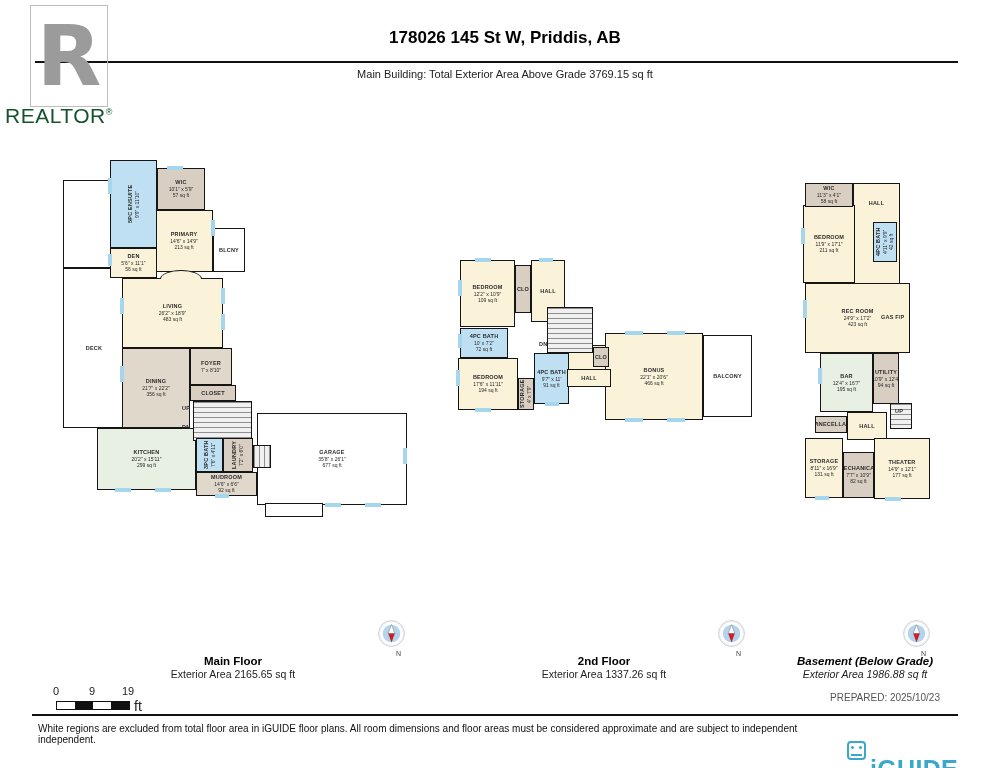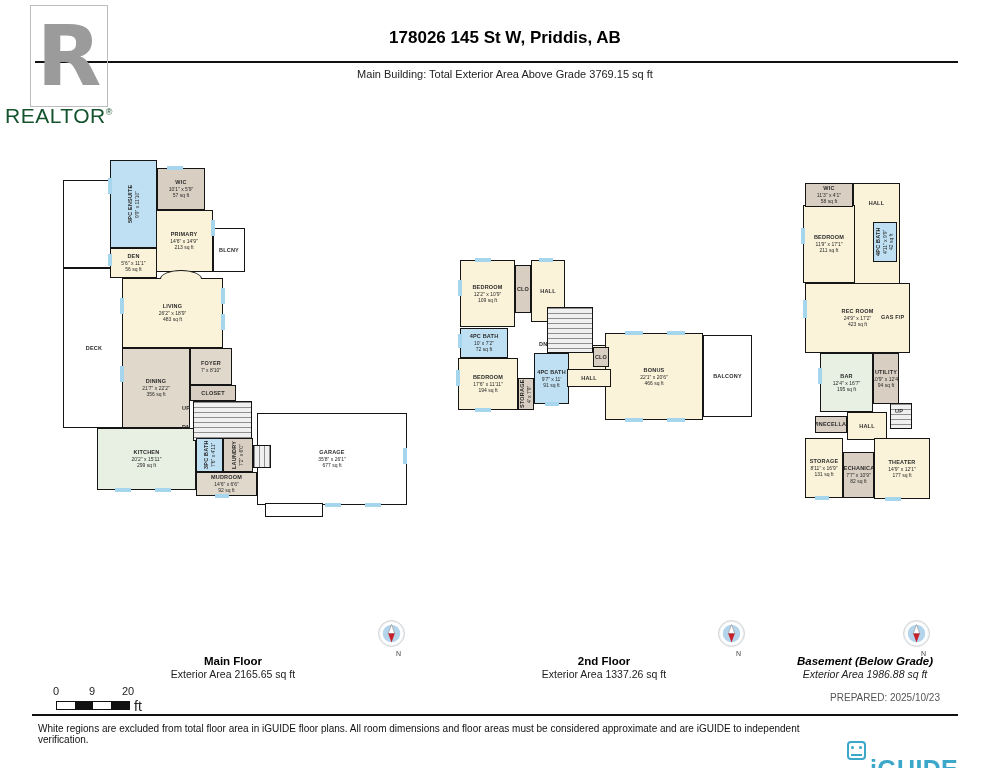--- a/index.html
+++ b/index.html
@@ -334,34 +334,34 @@
   <div class="cap-area">Exterior Area 1337.26 sq ft</div>
 </div>
 <div class="caption" style="left:745px;top:655px;font-style:italic;">
   <div class="cap-name">Basement (Below Grade)</div>
   <div class="cap-area">Exterior Area 1986.88 sq ft</div>
 </div>
 
 <div>
   <span class="sb-num" style="left:46px;top:685px;">0</span>
   <span class="sb-num" style="left:82px;top:685px;">9</span>
-  <span class="sb-num" style="left:118px;top:685px;">20</span>
+  <span class="sb-num" style="left:118px;top:685px;">19</span>
   <div class="sb-bar">
     <div class="sb-seg" style="background:#fff;"></div>
     <div class="sb-seg" style="background:#111;"></div>
     <div class="sb-seg" style="background:#fff;"></div>
     <div class="sb-seg" style="background:#111;"></div>
   </div>
   <span class="sb-ft">ft</span>
 </div>
 
 <div class="prepared">PREPARED: 2025/10/23</div>
 
 <div class="footer-line"></div>
-<div class="disclaimer">White regions are excluded from total floor area in iGUIDE floor plans. All room dimensions and floor areas must be considered approximate and are iGUIDE to independent verification.</div>
+<div class="disclaimer">White regions are excluded from total floor area in iGUIDE floor plans. All room dimensions and floor areas must be considered approximate and are subject to independent independent.</div>
 <div class="brand">
   <span class="brand-icon">
       <i class="l"></i>
       <i class="r"></i>
       <b></b>
     </span>
   <span class="brand-text">iGUIDE</span>
 </div>
 
 </body></html>

